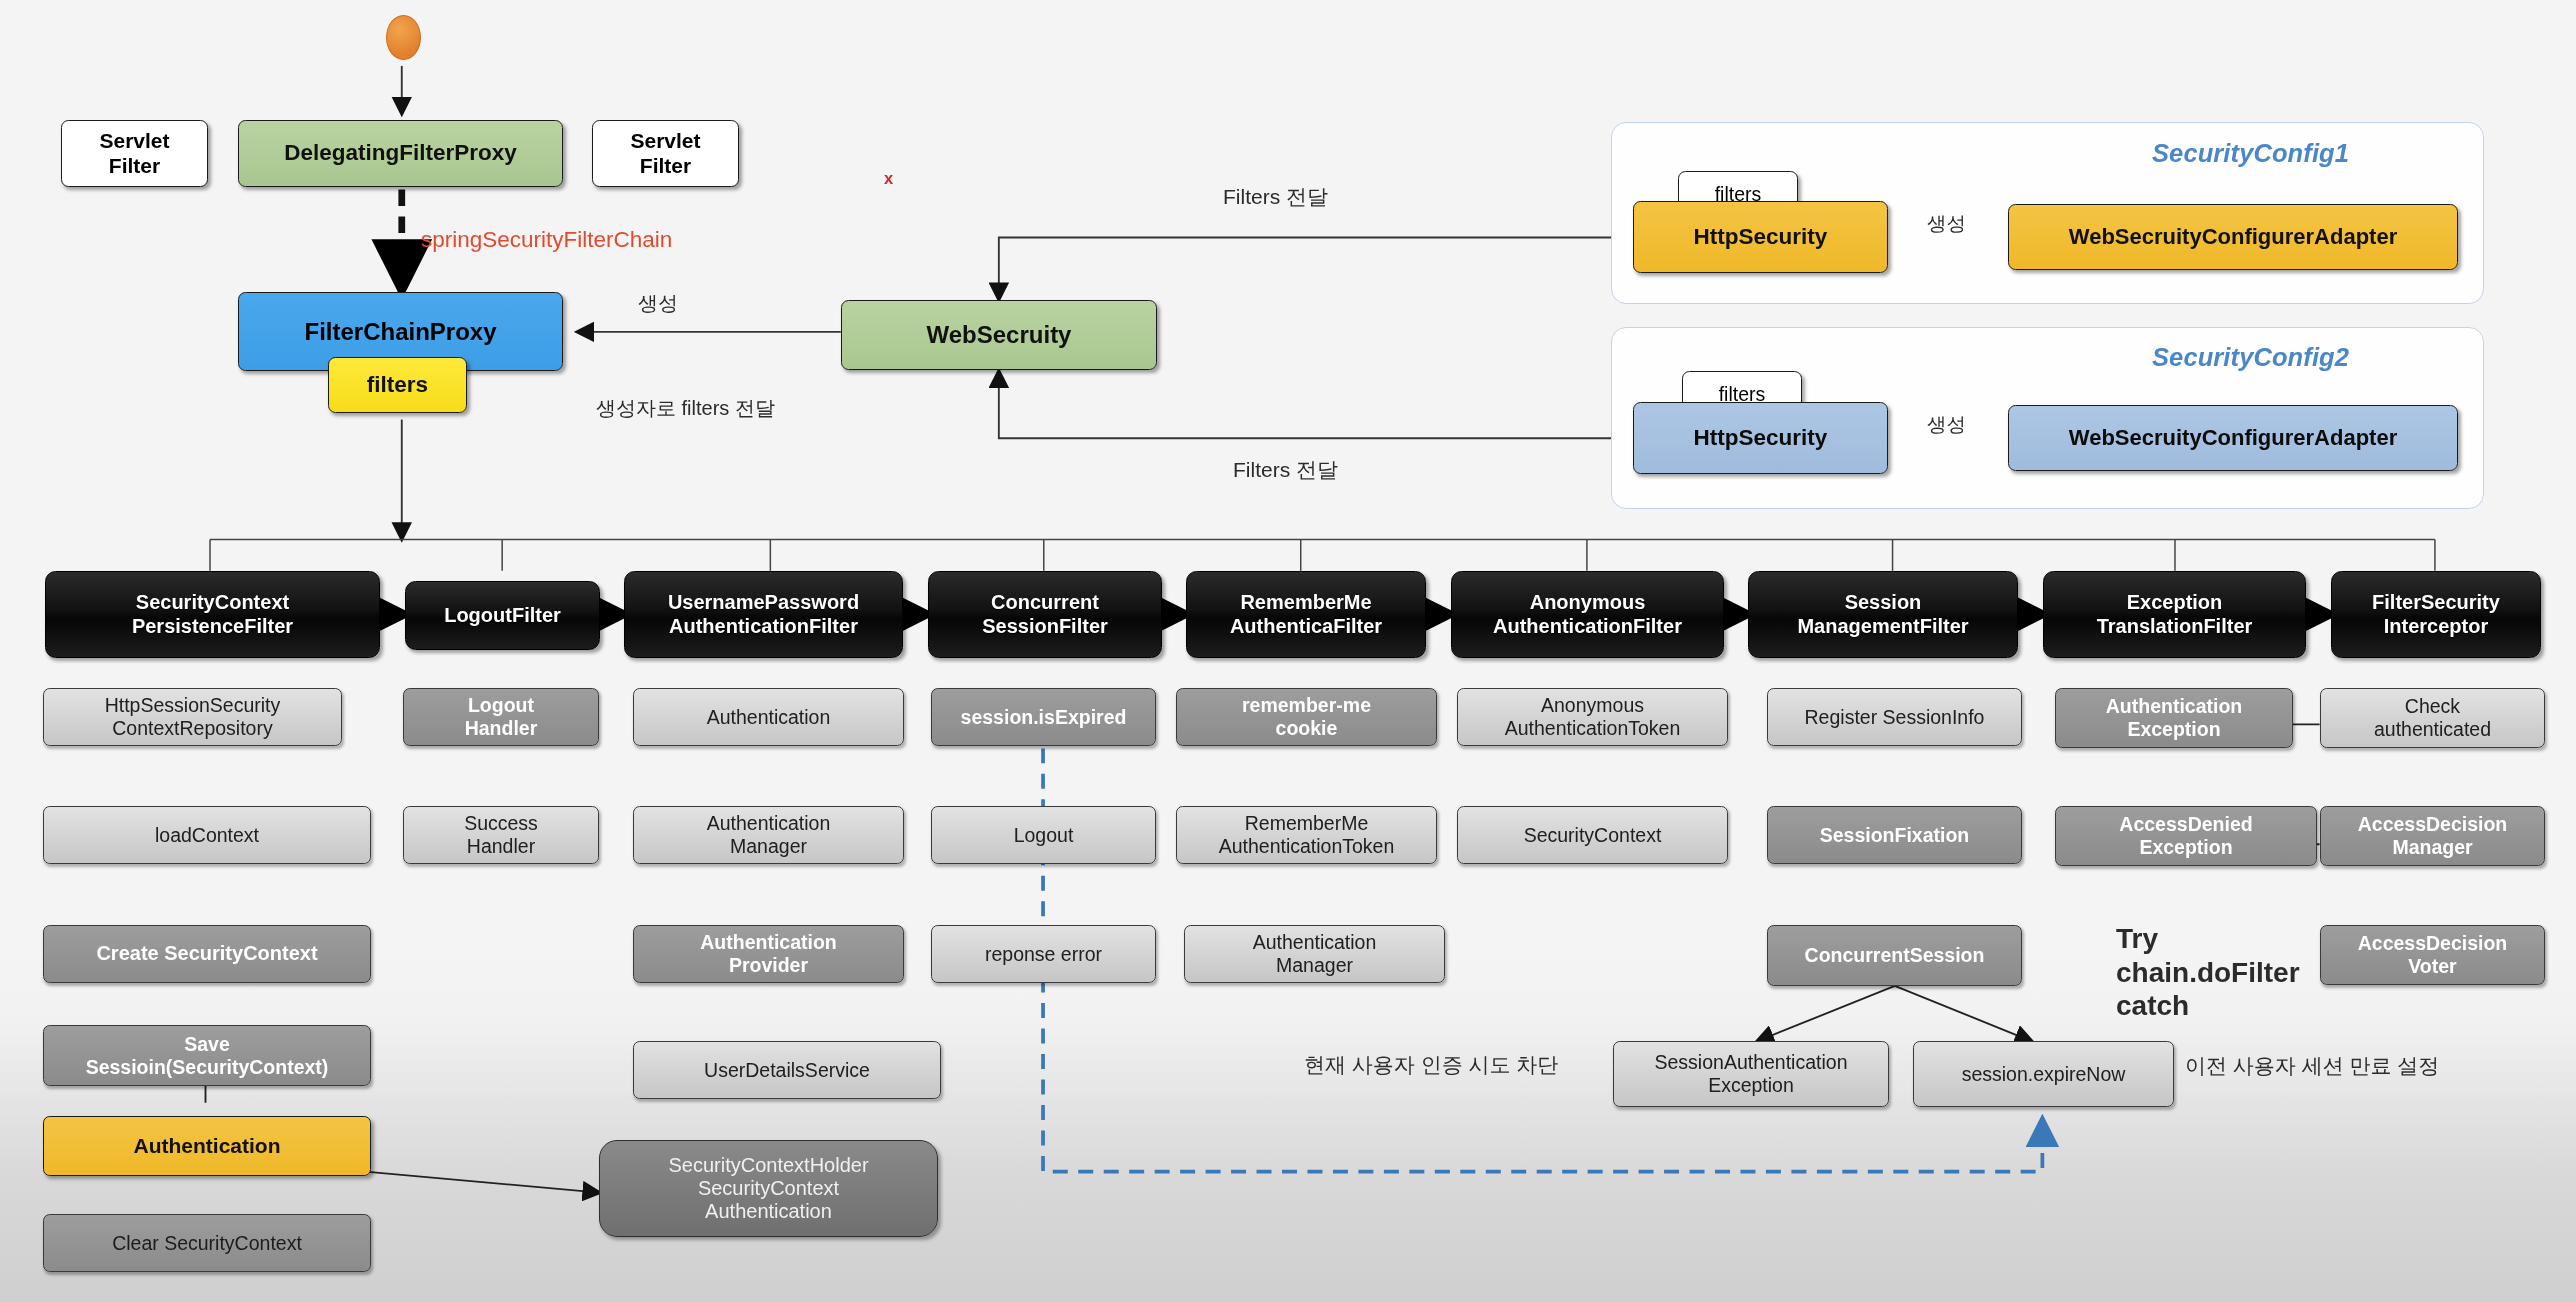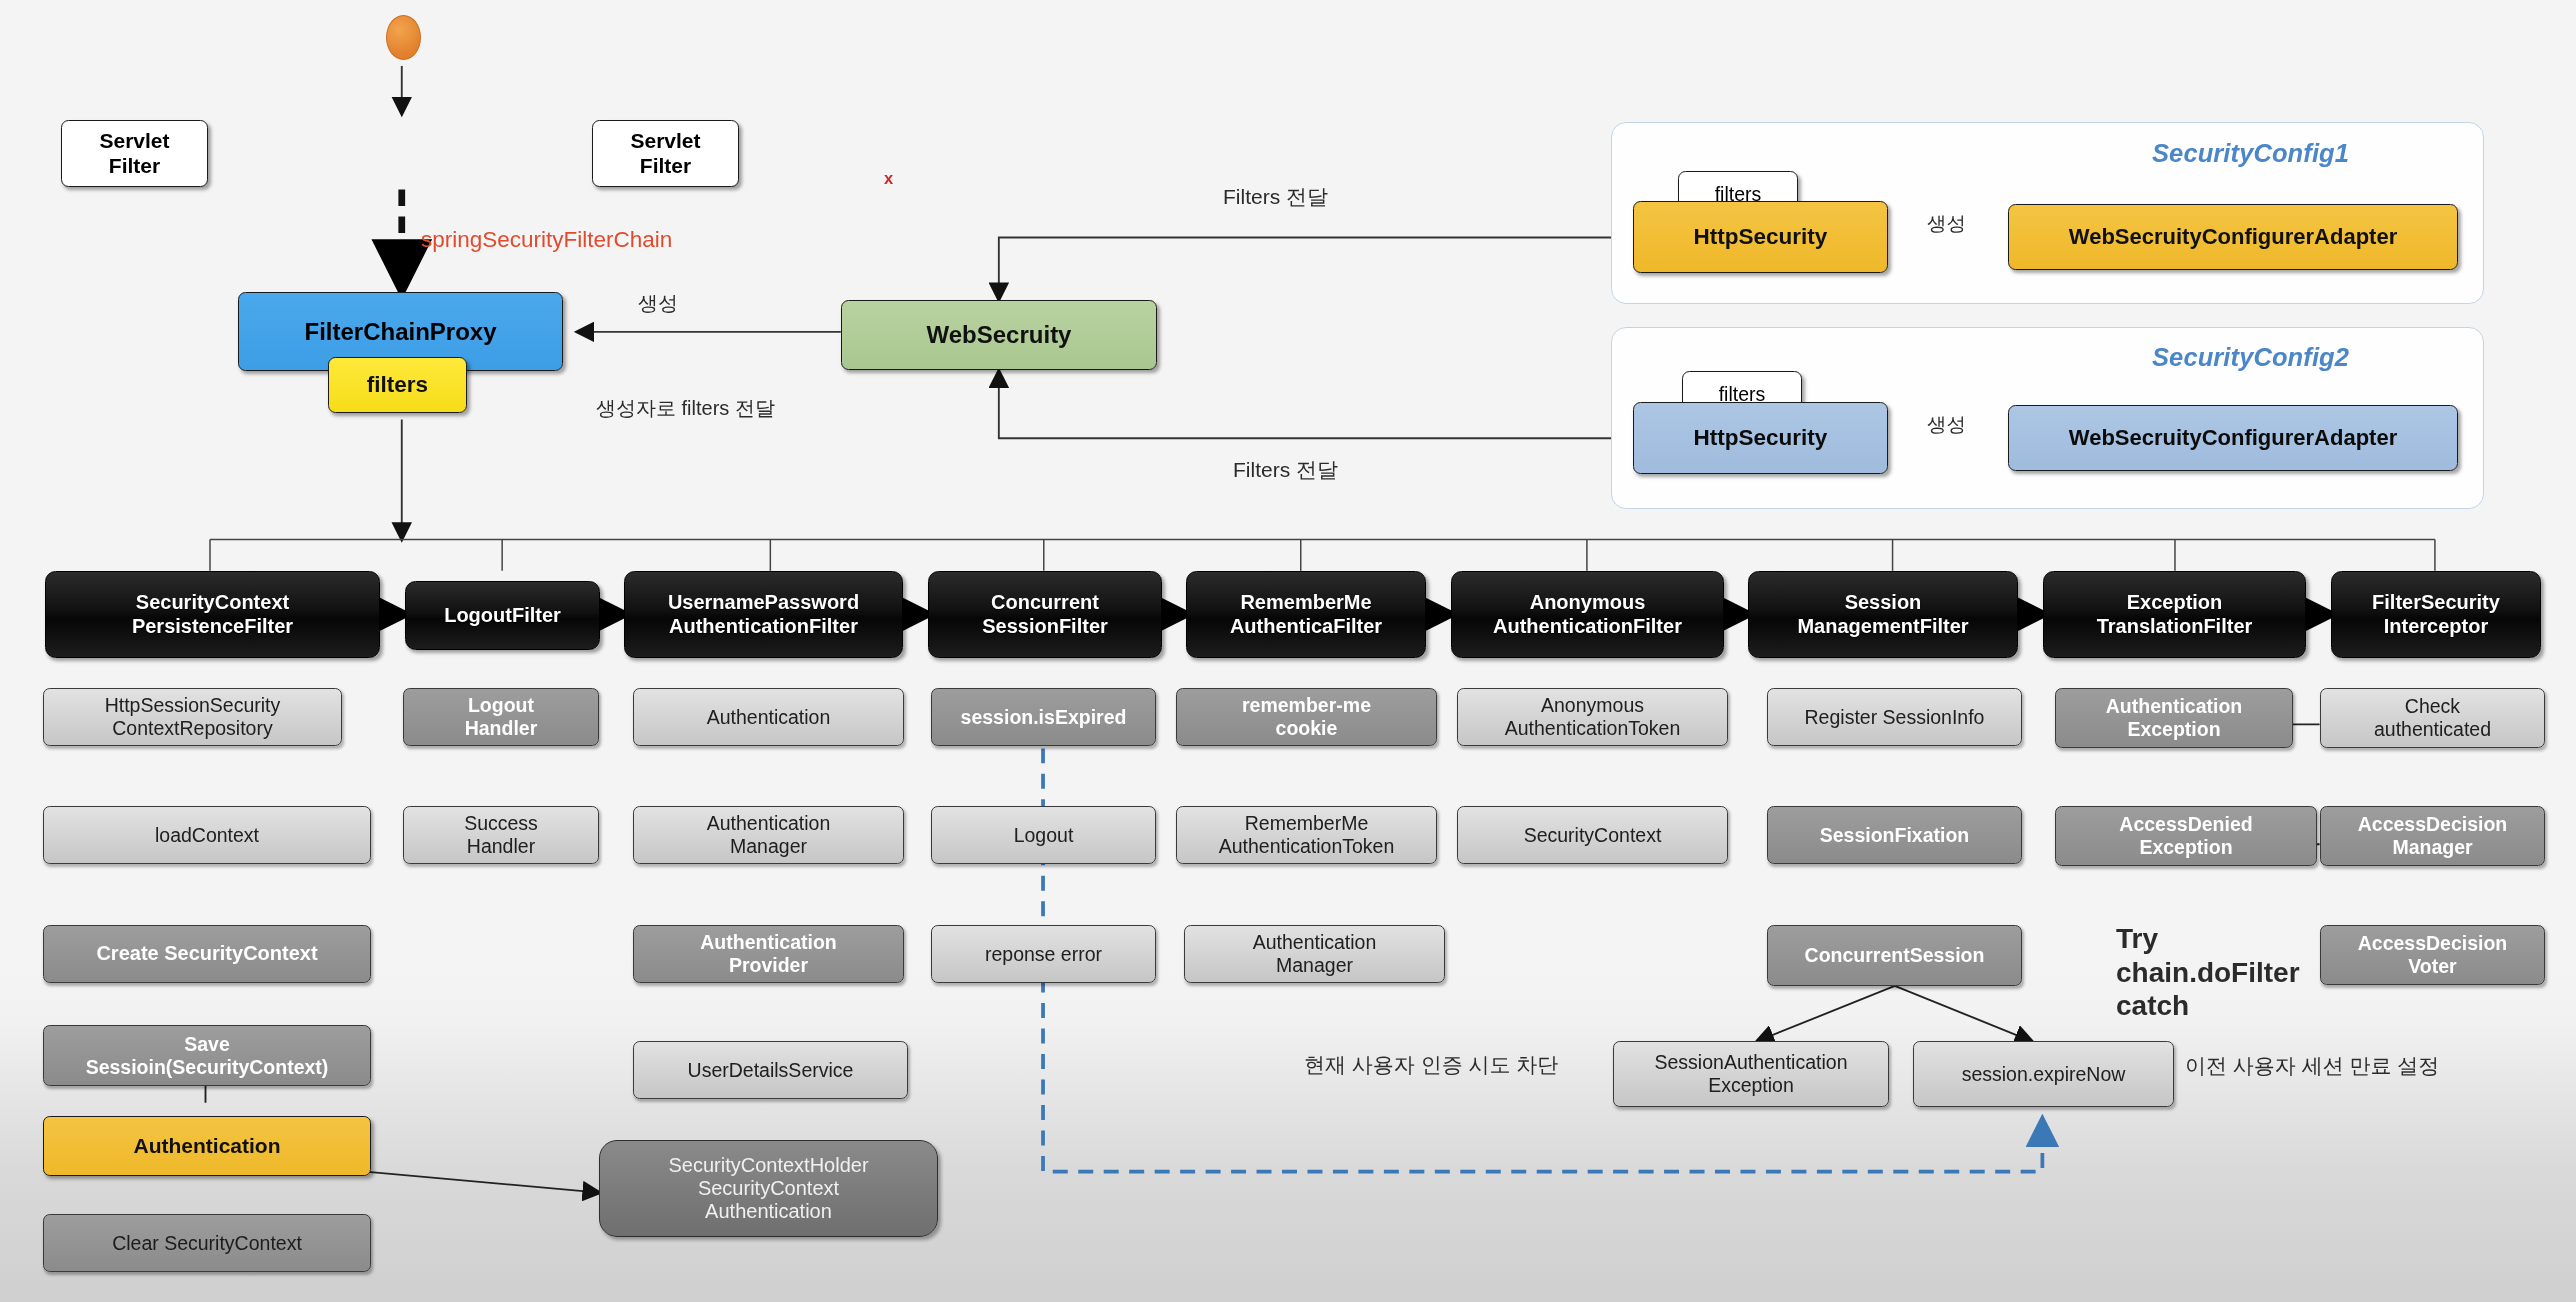--- a/index.html
+++ b/index.html
@@ -139,20 +139,23 @@
   </svg>
 
   <div class="startdot" style="left:386px;top:15px;width:33px;height:43px;"></div>
   <div class="xmark" style="left:884px;top:169px;font-size:16.5px;">x</div>
 
   <div class="node white" style="left:61px;top:120px;width:147px;height:67px;font-size:21px;">
     <span>Servlet
 Filter</span>
   </div>
 
+  <div class="node green" style="left:238px;top:120px;width:325px;height:67px;font-size:22.5px;">
+    <span>DelegatingFilterProxy</span>
+  </div>
 
   <div class="node white" style="left:592px;top:120px;width:147px;height:67px;font-size:21px;">
     <span>Servlet
 Filter</span>
   </div>
 
   <div class="lbl-red" style="left:421px;top:227px;font-size:22.5px;">springSecurityFilterChain</div>
 
   <div class="node blue" style="left:238px;top:292px;width:325px;height:79px;font-size:24px;">
     <span>FilterChainProxy</span>
@@ -269,21 +272,21 @@
     <span>Authentication</span>
   </div>
   <div class="node greylight" style="left:633px;top:806px;width:271px;height:58px;font-size:19.5px;">
     <span>Authentication
 Manager</span>
   </div>
   <div class="node greydark" style="left:633px;top:925px;width:271px;height:58px;font-size:19.5px;">
     <span>Authentication
 Provider</span>
   </div>
-  <div class="node greylight" style="left:633px;top:1041px;width:275px;height:58px;font-size:19.5px;">
+  <div class="node greylight" style="left:633px;top:1041px;width:308px;height:58px;font-size:19.5px;">
     <span>UserDetailsService</span>
   </div>
   <div class="node greydeep" style="left:599px;top:1140px;width:339px;height:97px;font-size:20px;">
     <span>SecurityContextHolder
 SecurityContext
 Authentication</span>
   </div>
 
   <div class="node greydark" style="left:931px;top:688px;width:225px;height:58px;font-size:19.5px;">
     <span>session.isExpired</span>

